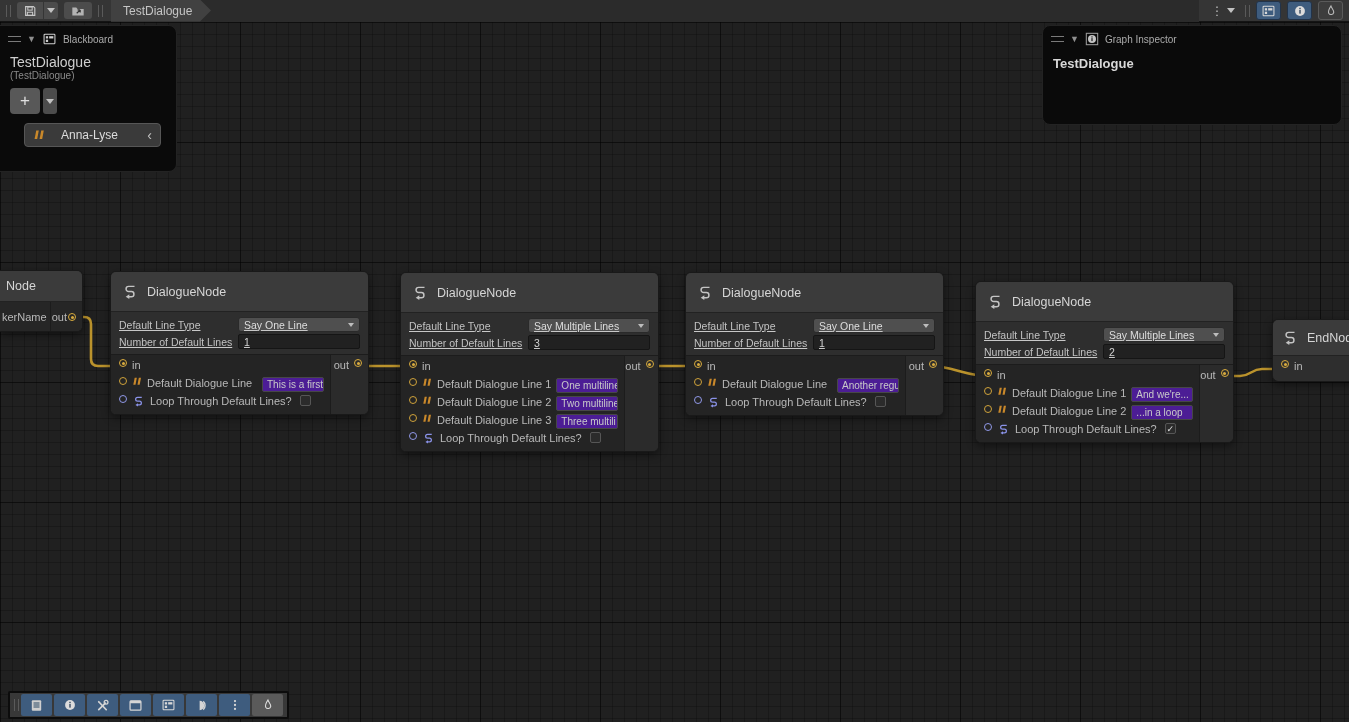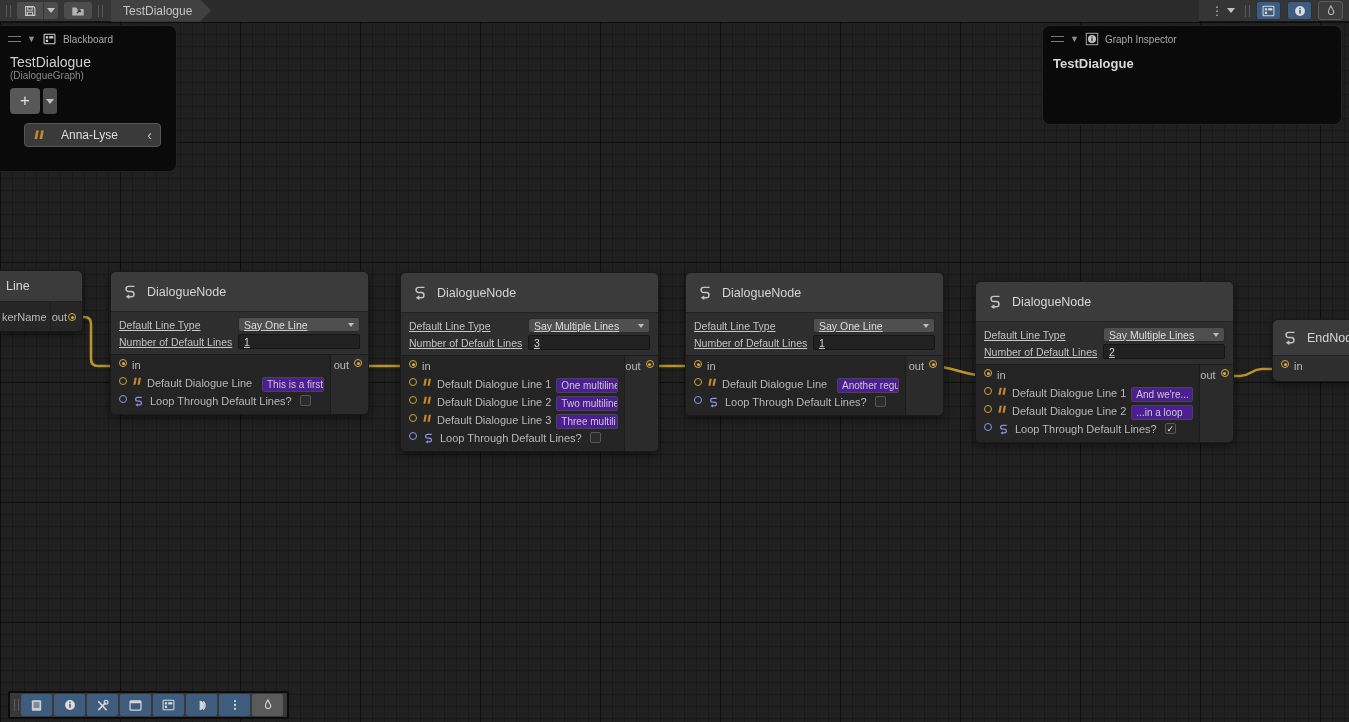--- a/index.html
+++ b/index.html
@@ -213,21 +213,21 @@
     <span class="foldout">▼</span>
     <svg class="icon" width="15" height="14" viewBox="0 0 16 16">
       <rect x="1.8" y="2.5" width="12.4" height="11" rx="1" fill="none" stroke="#cfcfcf" stroke-width="1.2"></rect>
       <rect x="3.8" y="4.8" width="2.6" height="2.6" fill="#cfcfcf"></rect>
       <rect x="7.6" y="4.8" width="4.8" height="2.6" fill="#cfcfcf"></rect>
       <rect x="3.8" y="8.8" width="2.6" height="2.6" fill="#cfcfcf"></rect>
     </svg>
     <span class="panel-title">Blackboard</span>
   </div>
   <div class="bb-name">TestDialogue</div>
-  <div class="bb-sub">(DialogueGraph)</div>
+  <div class="bb-sub">(TestDialogue)</div>
   <div class="bb-addrow">
     <div class="bb-add">+</div>
     <div class="bb-add-dd">
       <span class="tri-down"></span>
     </div>
   </div>
   <div class="bb-field">
     <svg class="quote-icon" width="12" height="10" viewBox="0 0 12 10">
       <path d="M3.2 0.5 H5.8 L4.2 9 H1.6 Z" fill="#c9882a"></path>
       <path d="M8.2 0.5 H10.8 L9.2 9 H6.6 Z" fill="#c9882a"></path>
@@ -247,21 +247,21 @@
       <rect x="7.35" y="7" width="1.3" height="3.4" fill="#111"></rect>
       <rect x="7.35" y="5" width="1.3" height="1.3" fill="#111"></rect>
     </svg>
     <span class="panel-title">Graph Inspector</span>
   </div>
   <div class="insp-name">TestDialogue</div>
 </div>
 
 <div class="gnode speaker-node">
   <div class="node-title">
-    <span class="node-title-label">Line</span>
+    <span class="node-title-label">Node</span>
   </div>
   <div class="sp-row">
     <span class="port-label">kerName</span>
     <span class="sp-divider"></span>
     <span class="port-label">out</span>
     <span class="port connected"></span>
   </div>
 </div>
 
 <div class="gnode" id="node-d1">

